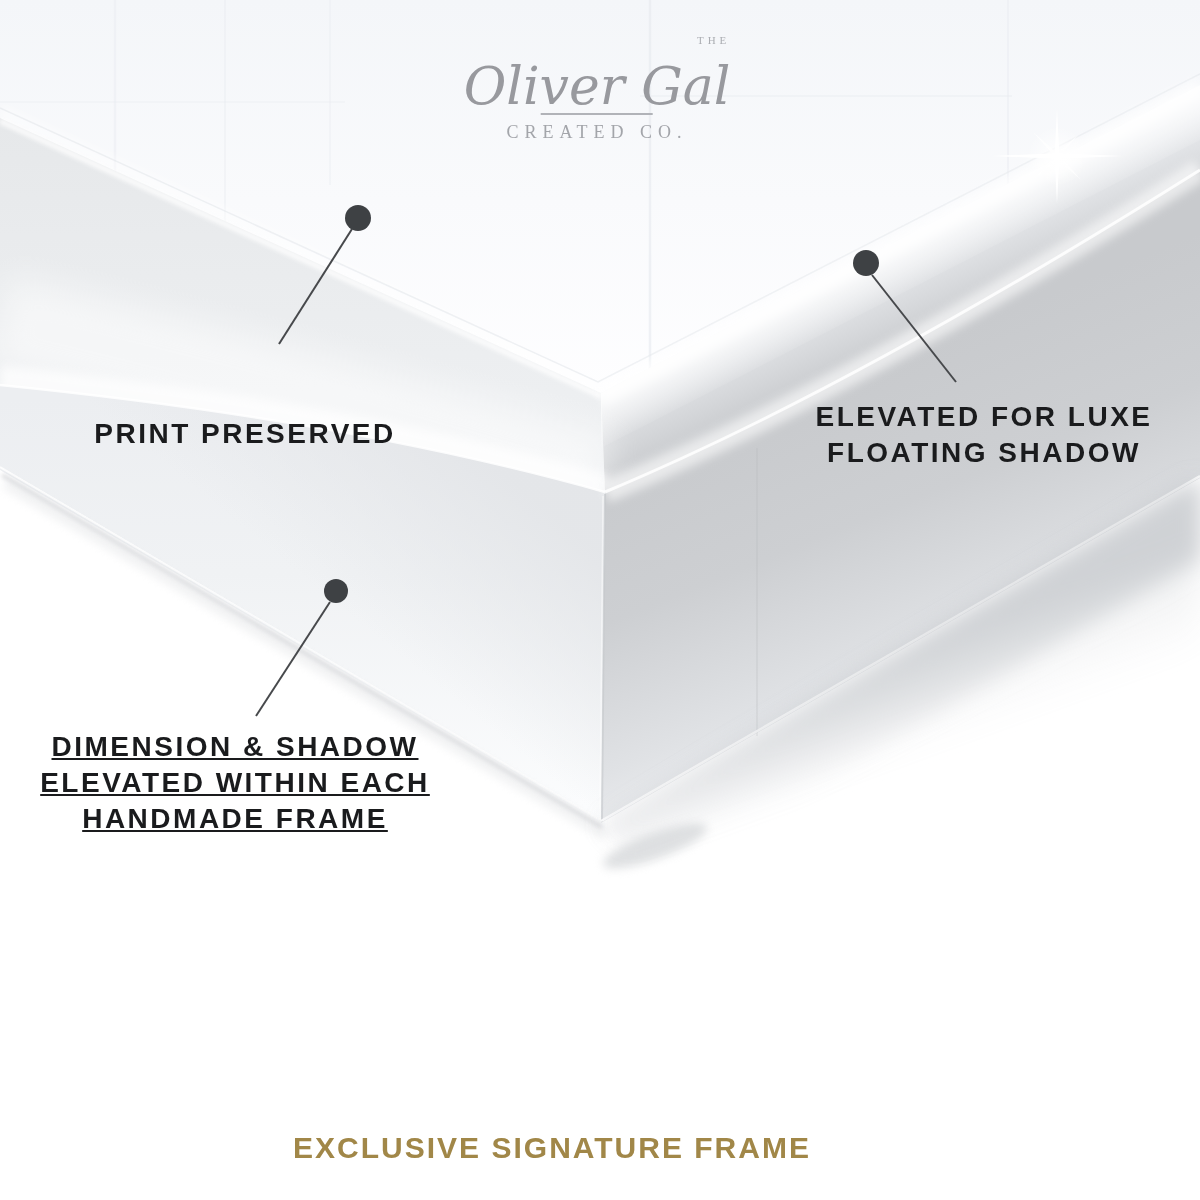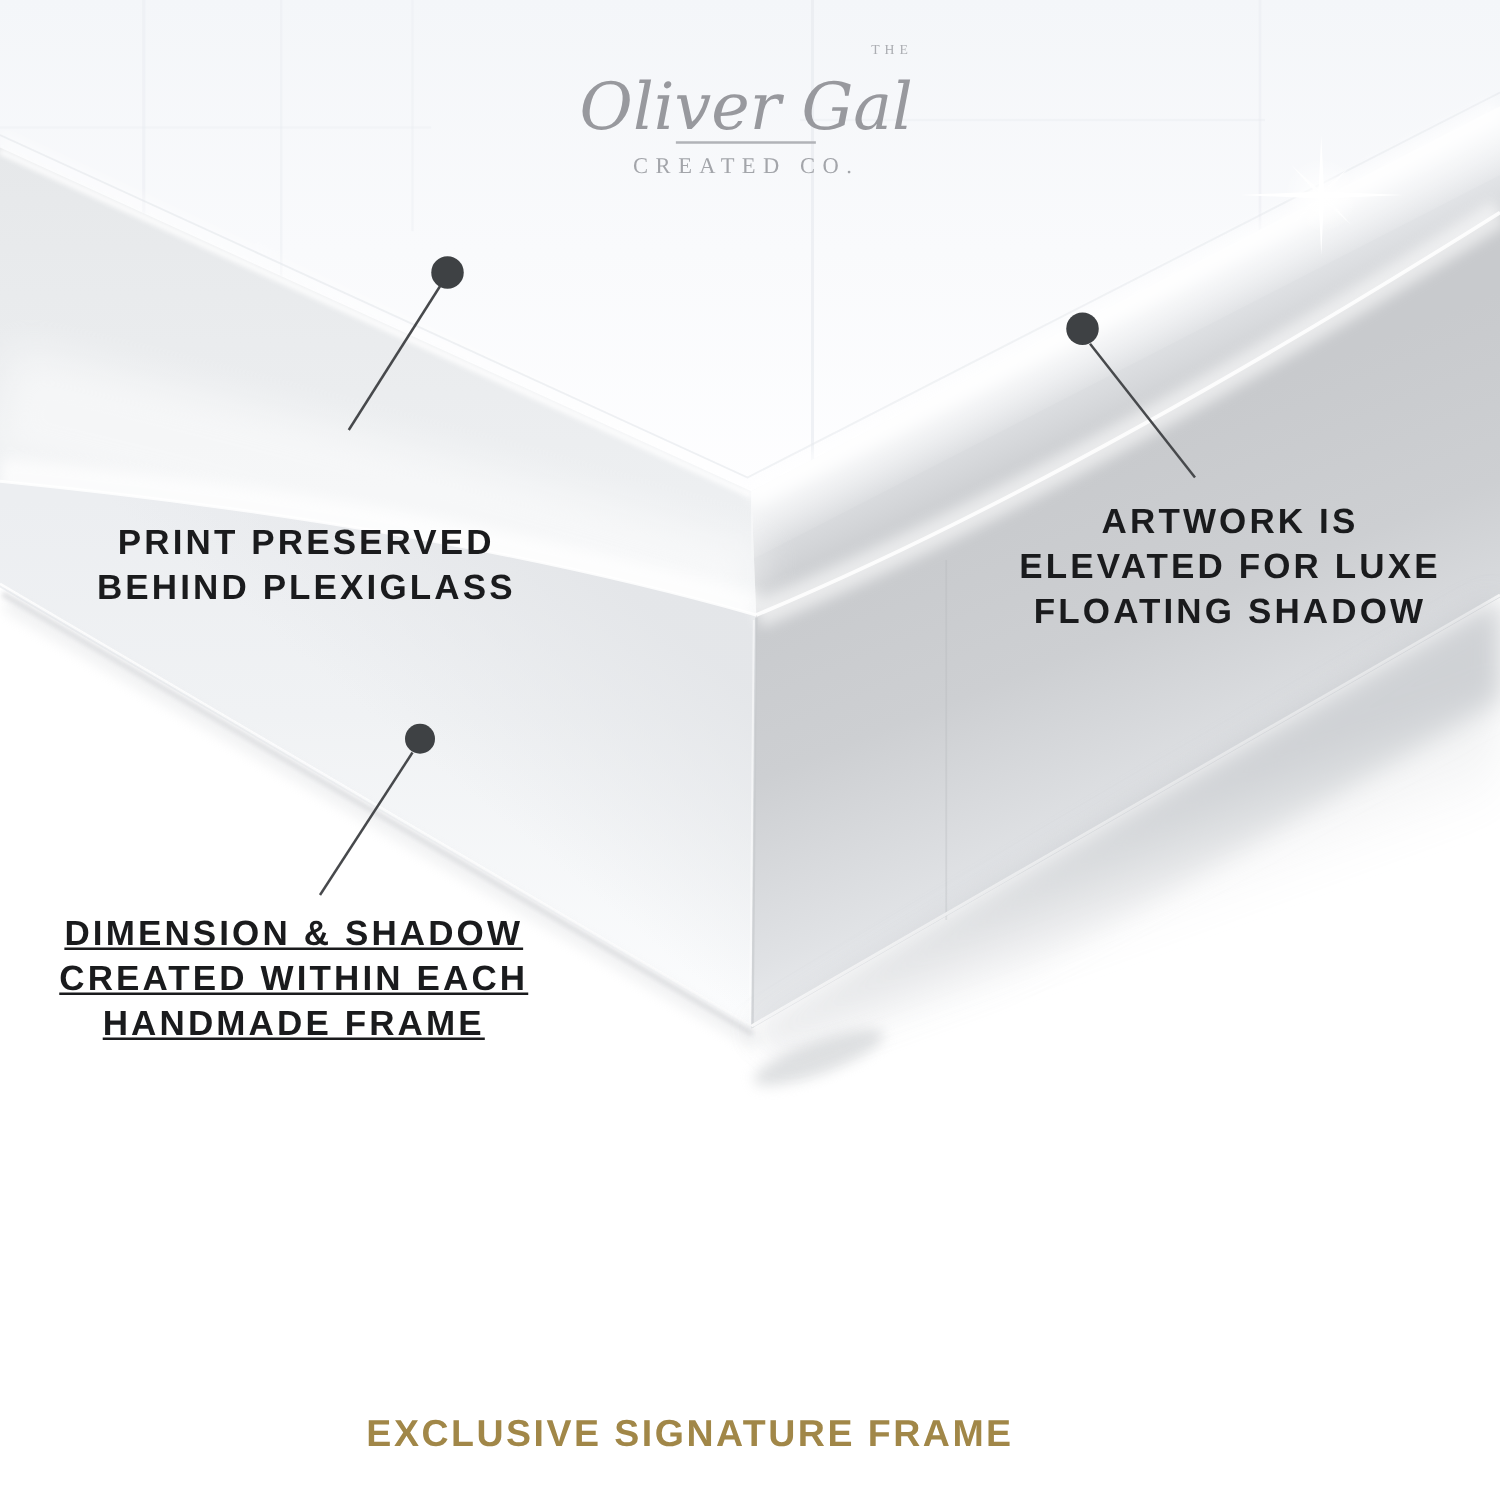--- a/index.html
+++ b/index.html
@@ -170,30 +170,28 @@
 
   <div class="logo">
     <div class="the">THE</div>
     <div class="name">Oliver Gal</div>
     <div class="rule"></div>
     <div class="sub">CREATED CO.</div>
   </div>
 
   <div class="anno" style="left:35px;top:416px;width:420px;">
     <span>PRINT PRESERVED</span>
-    <span>BEHIND PLEXIGLASS</span>
   </div>
 
   <div class="anno" style="left:784px;top:399px;width:400px;">
-    <span>ARTWORK IS</span>
     <span>ELEVATED FOR LUXE</span>
     <span>FLOATING SHADOW</span>
   </div>
 
   <div class="anno" style="left:25px;top:729px;width:420px;text-decoration:underline;">
     <span>DIMENSION &amp; SHADOW</span>
-    <span>CREATED WITHIN EACH</span>
+    <span>ELEVATED WITHIN EACH</span>
     <span>HANDMADE FRAME</span>
   </div>
 
   <div class="footer">EXCLUSIVE SIGNATURE FRAME</div>
 
 </div>
 
 </body></html>

